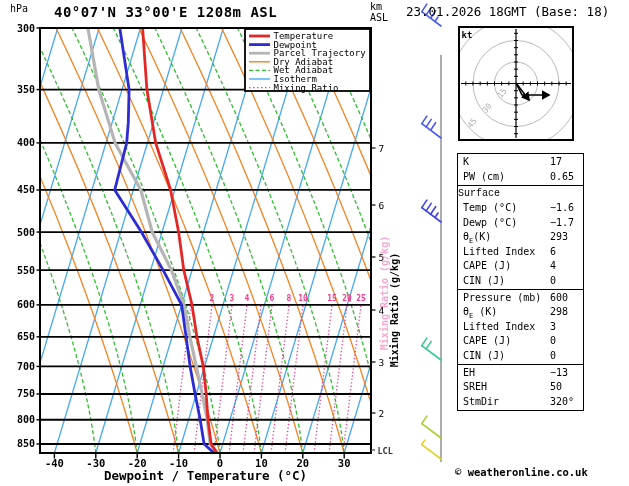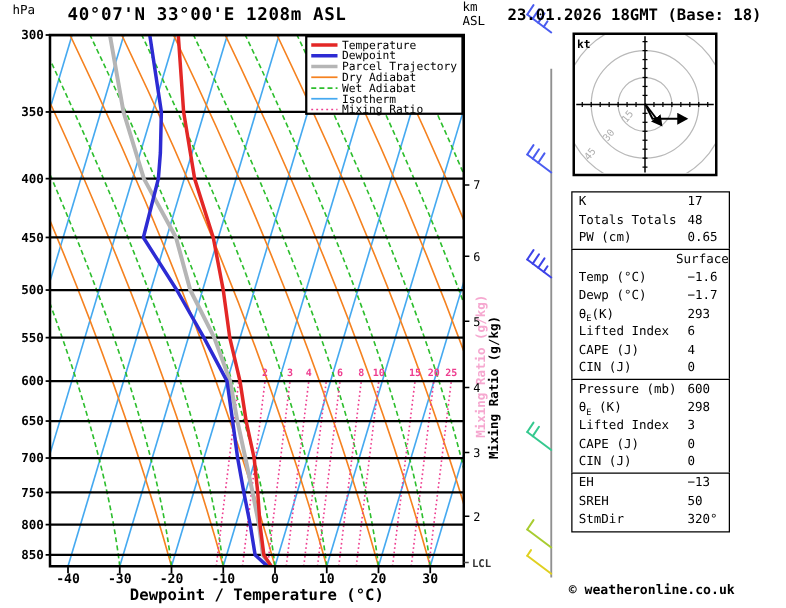--- a/index.html
+++ b/index.html
@@ -2,29 +2,29 @@
 <html><head>
 <meta charset="utf-8">
 <style>
   html,body{margin:0;padding:0;}
   body{width:629px;height:486px;background:#fff;position:relative;overflow:hidden;
        font-family:"DejaVu Sans Mono",monospace;color:#000;}
   .abs{position:absolute;}
   #main-title{left:54px;top:4px;font-size:14px;font-weight:bold;letter-spacing:.5px;}
   #hpa-label{left:10px;top:3px;font-size:10px;}
   #km-label{left:370px;top:1px;font-size:10px;line-height:11px;}
-  #date-title{left:406px;top:4px;font-size:12.5px;font-weight:bold;}
+  #date-title{left:406px;top:4px;font-size:12.5px;font-weight:normal;}
   #xlabel{left:40px;top:468px;width:331px;text-align:center;font-size:12.5px;font-weight:bold;}
   #footer{left:455px;top:466px;font-size:10.5px;font-weight:bold;}
   svg{position:absolute;left:0;top:0;}
   svg text{font-family:"DejaVu Sans Mono",monospace;}
   #info-table{left:457px;top:153px;width:127px;font-size:10px;}
   .tsec{border:1.5px solid #000;background:#fff;padding:1px 0 1px 0;margin-top:-1.5px;}
   .tsec:first-child{margin-top:0;}
-  .thdr{text-align:right;line-height:14.5px;height:14.5px;}
+  .thdr{text-align:left;line-height:14.5px;height:14.5px;font-family:Liberation Mono, monospace;}
   .trow{position:relative;line-height:14.5px;height:14.5px;padding-left:5px;}
   .tval{position:absolute;left:92px;top:0;}
   sub.th{font-size:7px;}
 </style>
 </head>
 <body>
 
 <svg id="chart" width="629" height="486">
     <defs>
       <clipPath id="plot">
@@ -269,21 +269,20 @@
     <polyline points="516,83 522,95 549,95" fill="none" stroke="#000" stroke-width="1.6" marker-end="url(#ah)"></polyline>
   </svg>
 
 <div class="abs" id="hpa-label">hPa</div>
 <div class="abs" id="main-title">40°07'N 33°00'E 1208m ASL</div>
 <div class="abs" id="km-label"><span>km</span><br><span>ASL</span></div>
 <div class="abs" id="date-title">23.01.2026 18GMT (Base: 18)</div>
 <div class="abs" id="info-table">
     <div class="tsec">
       <div class="trow"><span>K</span><span class="tval">17</span></div>
-      <div class="trow"><span>Totals Totals</span><span class="tval">48</span></div>
       <div class="trow"><span>PW (cm)</span><span class="tval">0.65</span></div>
     </div>
     <div class="tsec">
       <div class="thdr">Surface</div>
       <div class="trow"><span>Temp (°C)</span><span class="tval">−1.6</span></div>
       <div class="trow"><span>Dewp (°C)</span><span class="tval">−1.7</span></div>
       <div class="trow"><span>θ<sub class="th">E</sub>(K)</span><span class="tval">293</span></div>
       <div class="trow"><span>Lifted Index</span><span class="tval">6</span></div>
       <div class="trow"><span>CAPE (J)</span><span class="tval">4</span></div>
       <div class="trow"><span>CIN (J)</span><span class="tval">0</span></div>

